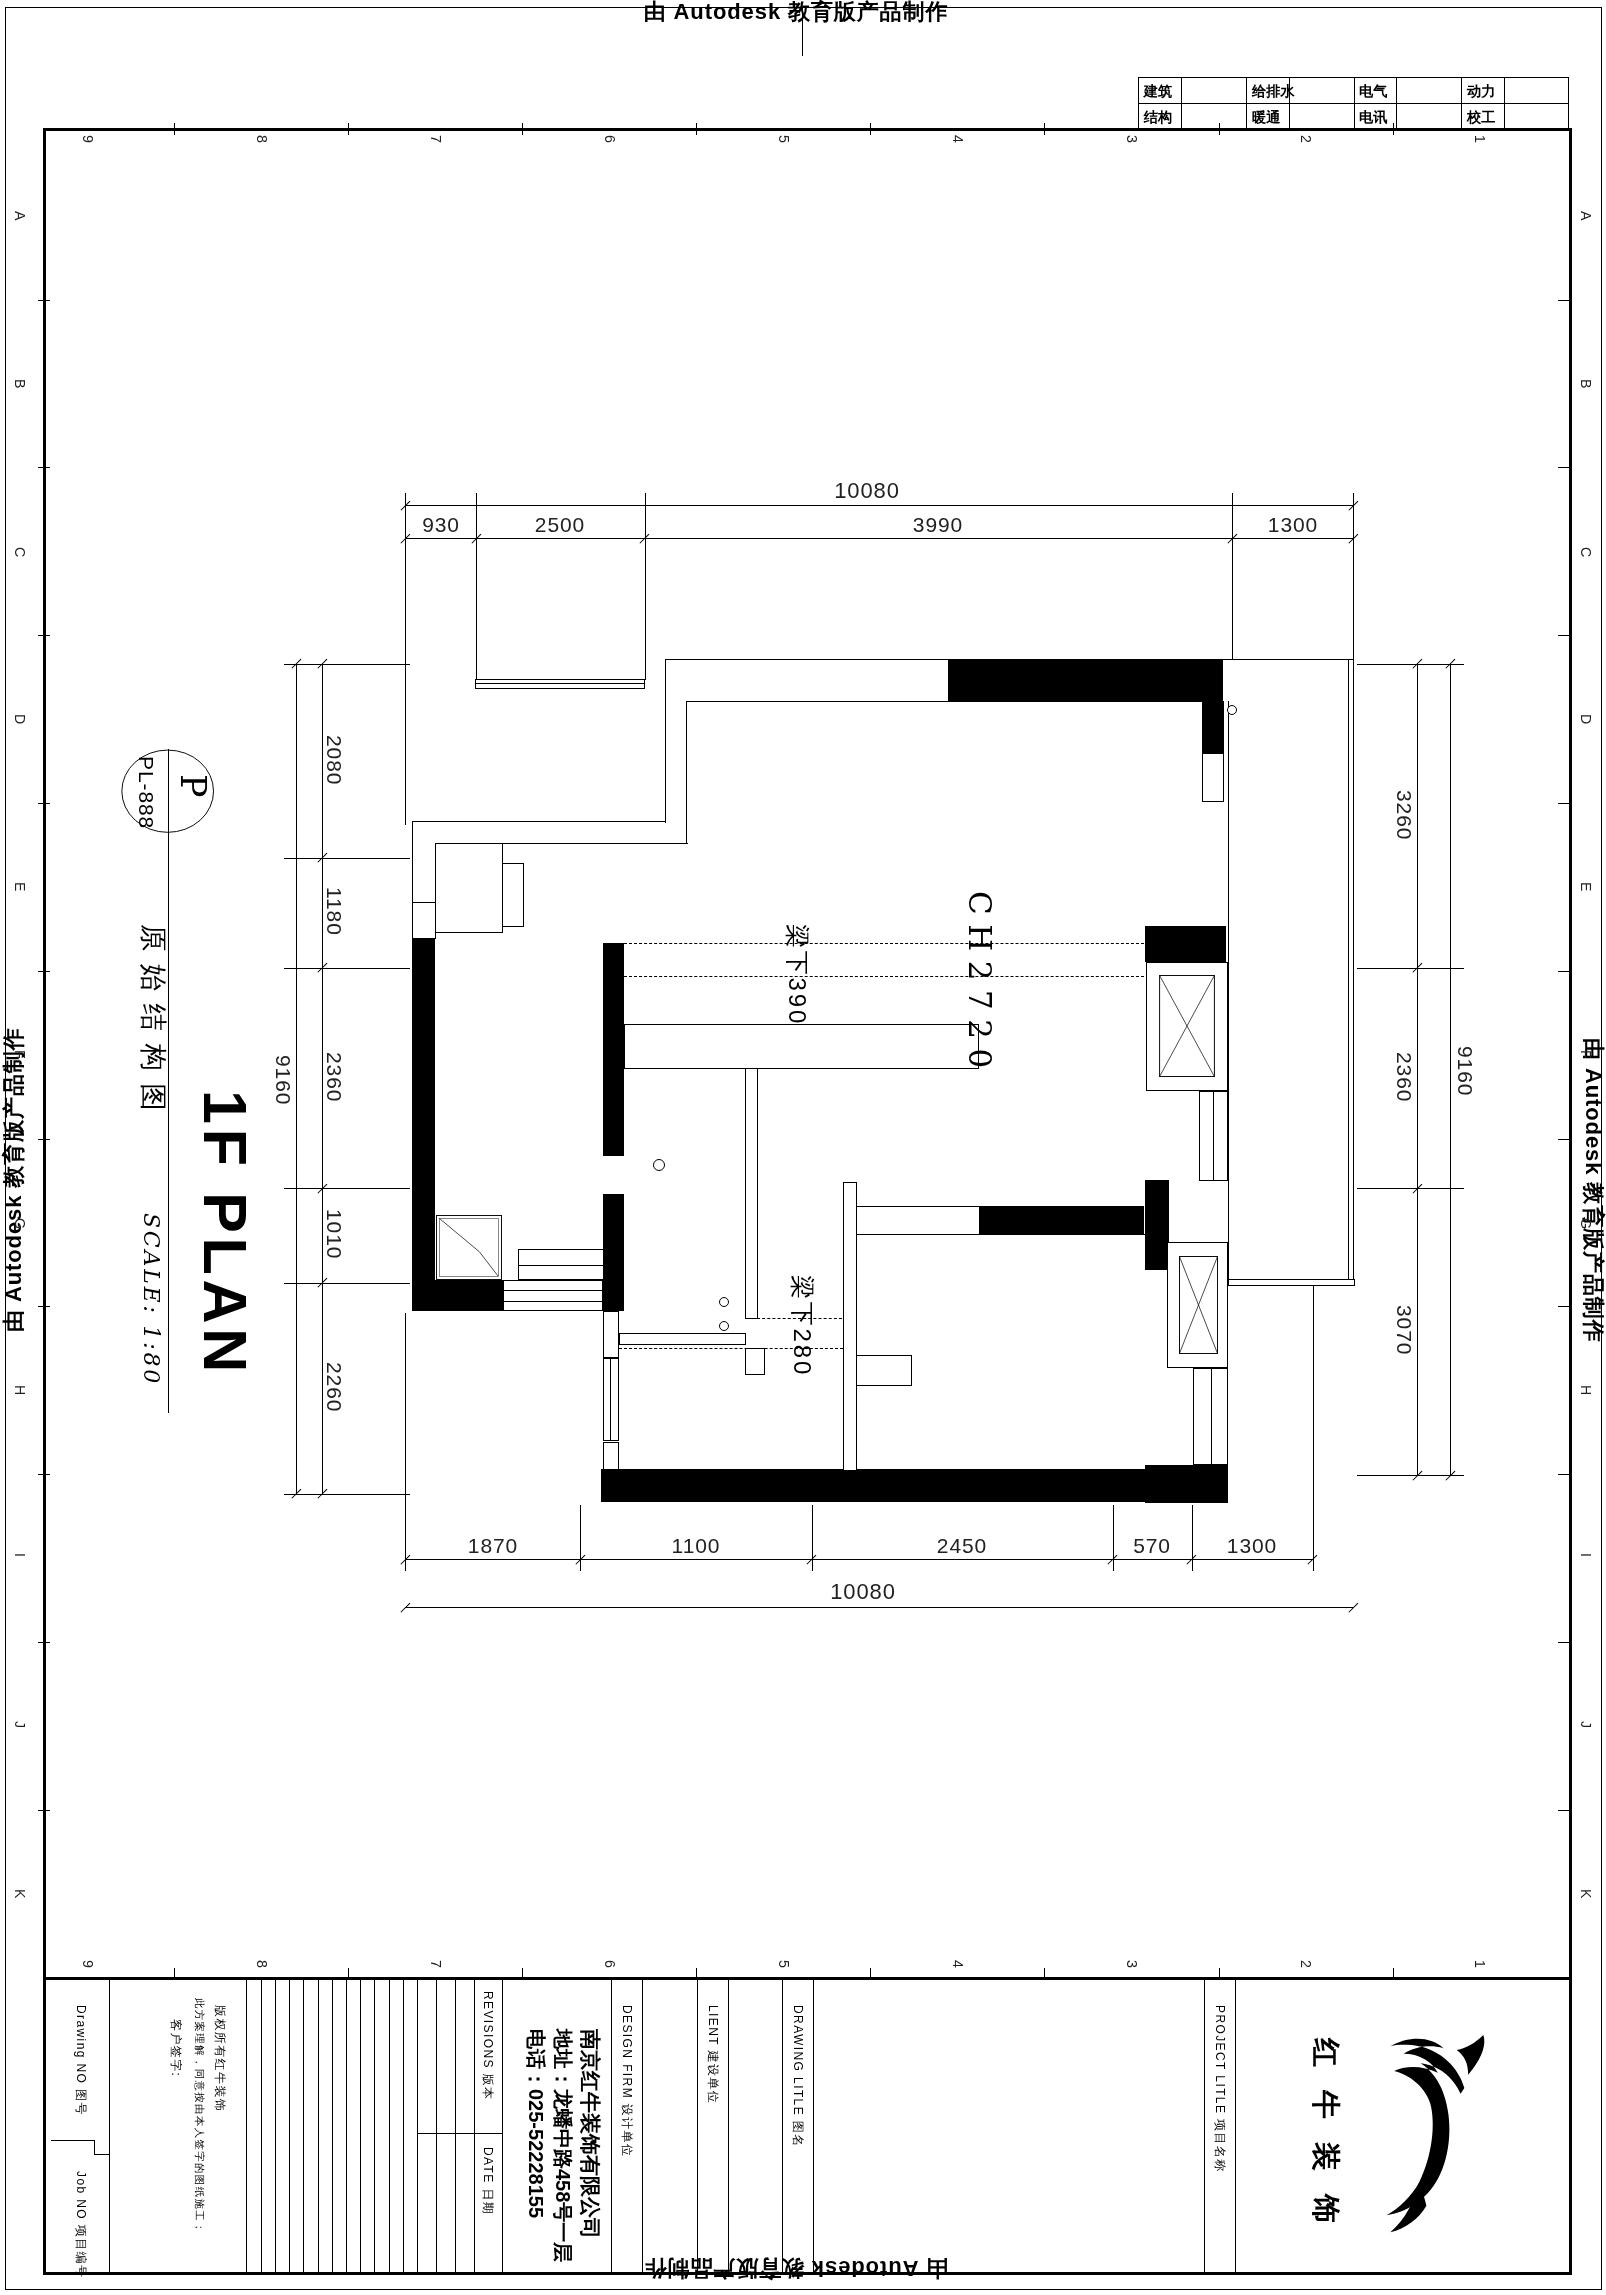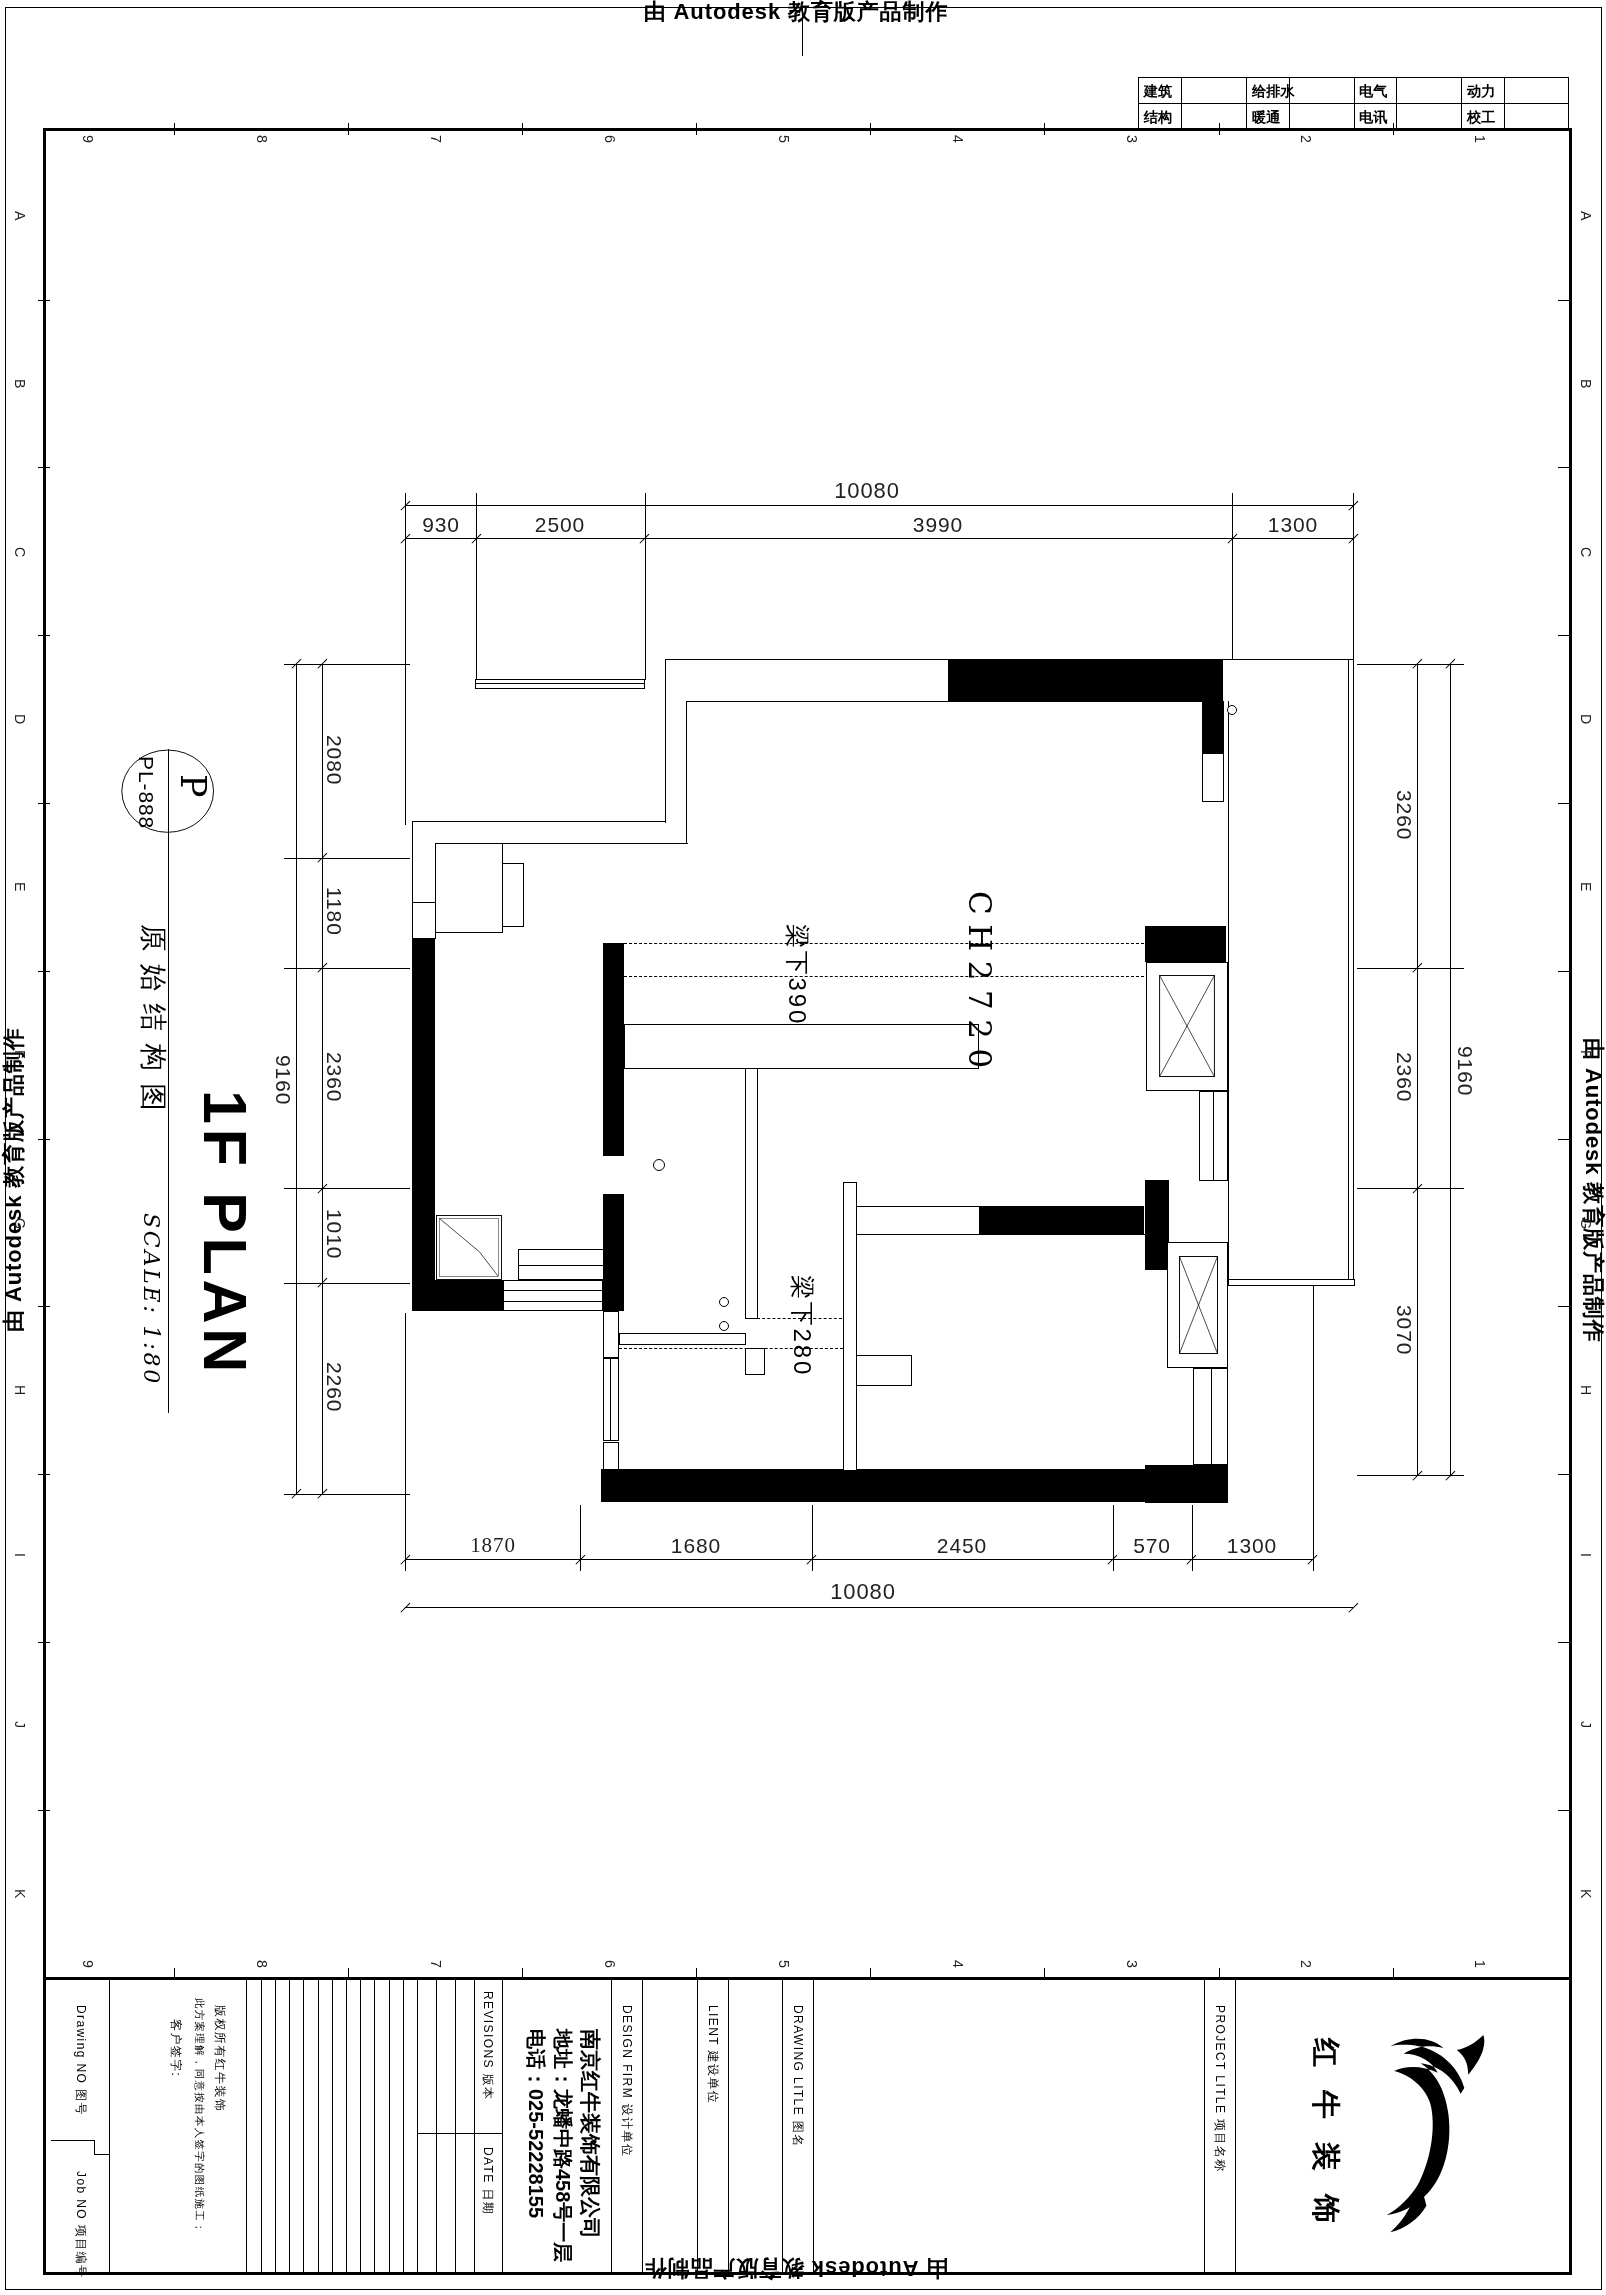--- a/index.html
+++ b/index.html
@@ -183,22 +183,22 @@
     <div class="xln" style="left:645px;top:493px;width:0.5px;height:187px;"></div>
     <div class="xln" style="left:1232px;top:493px;width:0.5px;height:167px;"></div>
     <div class="xln" style="left:1353px;top:493px;width:0.5px;height:167px;"></div>
     <div class="ln" style="left:405px;top:1559px;width:908px;height:0.9px;"></div>
     <div class="tk" style="left:399px;top:1559px;"></div>
     <div class="tk" style="left:574px;top:1559px;"></div>
     <div class="tk" style="left:805px;top:1559px;"></div>
     <div class="tk" style="left:1106px;top:1559px;"></div>
     <div class="tk" style="left:1185px;top:1559px;"></div>
     <div class="tk" style="left:1306px;top:1559px;"></div>
-    <div class="hc dim" style="left:493px;top:1535px;font-family:Liberation Serif, serif;">1870</div>
-    <div class="hc dim" style="left:696px;top:1535px;">1680</div>
+    <div class="hc dim" style="left:493px;top:1535px;">1870</div>
+    <div class="hc dim" style="left:696px;top:1535px;">1100</div>
     <div class="hc dim" style="left:962px;top:1535px;">2450</div>
     <div class="hc dim" style="left:1152px;top:1535px;">570</div>
     <div class="hc dim" style="left:1252px;top:1535px;">1300</div>
     <div class="ln" style="left:405px;top:1607px;width:948px;height:0.9px;"></div>
     <div class="tk" style="left:399px;top:1607px;"></div>
     <div class="tk" style="left:1347px;top:1607px;"></div>
     <div class="xln" style="left:405px;top:1313px;width:0.5px;height:258px;"></div>
     <div class="xln" style="left:580px;top:1505px;width:0.5px;height:66px;"></div>
     <div class="xln" style="left:812px;top:1505px;width:0.5px;height:66px;"></div>
     <div class="xln" style="left:1113px;top:1505px;width:0.5px;height:66px;"></div>

